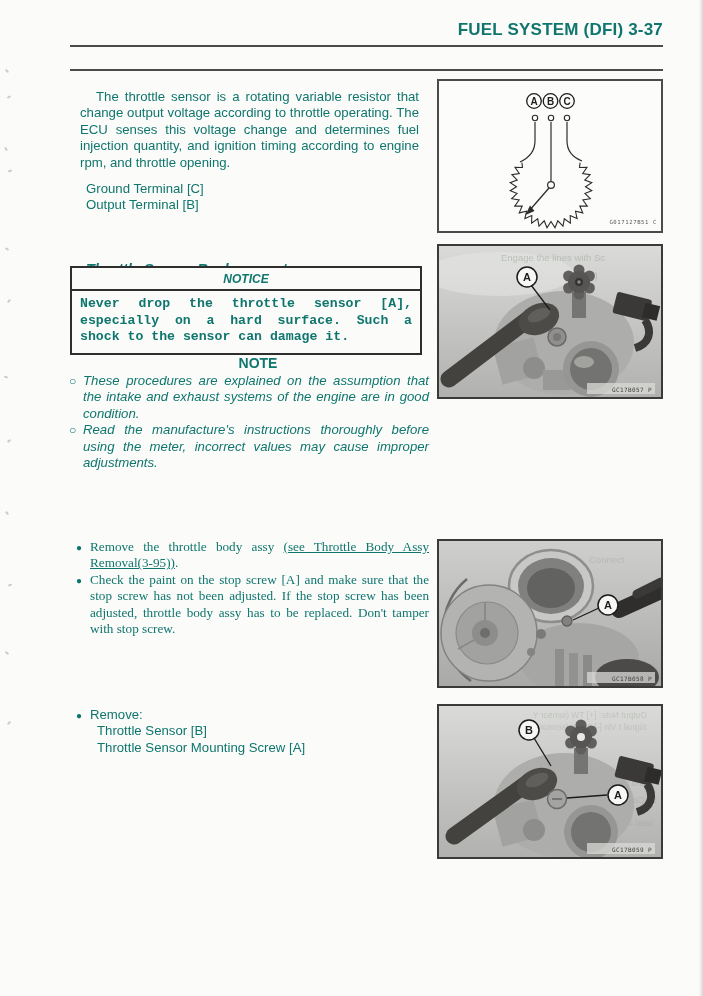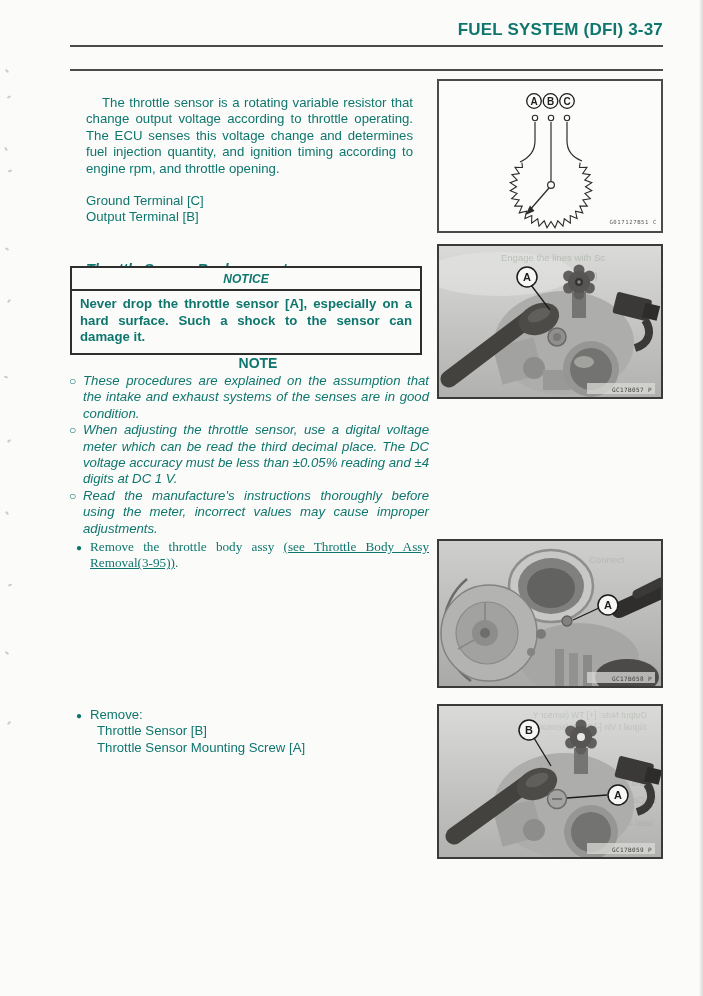--- a/index.html
+++ b/index.html
@@ -9,28 +9,28 @@
         background:linear-gradient(to left,#d8d8d6,rgba(216,216,214,0));pointer-events:none;}
 
   .header-title{position:absolute;top:20px;right:40px;font-size:17px;font-weight:bold;letter-spacing:.2px;}
   .rule{position:absolute;left:70px;width:593px;height:2px;background:#4b4b49;}
   .rule-a{top:45px;}
   .rule-b{top:69px;}
   .section-title{position:absolute;top:49px;left:78px;font-size:16px;font-weight:bold;letter-spacing:.1px;}
 
   .col-left{position:absolute;left:70px;top:0;width:359px;font-size:13.2px;line-height:16.4px;}
   .intro{position:absolute;top:79px;left:0;width:359px;}
-  .intro p{margin:16px;text-align:justify;text-indent:16px;}
+  .intro p{margin:10px;text-align:justify;text-indent:16px;}
   .terminals{padding-left:16px;}
 
   .subheading{position:absolute;top:245px;left:0;margin:16px;font-size:14.5px;font-weight:bold;font-style:italic;}
 
   .notice-box{position:absolute;top:266px;left:0;width:352px;border:2px solid #2e2e2c;background:#fbfbf9;box-sizing:border-box;}
   .notice-title{text-align:center;font-weight:bold;font-style:italic;font-size:12px;padding:3px 0 2px;border-bottom:2px solid #2e2e2c;}
-  .notice-body{font-weight:bold;padding:5px 8px 7px;text-align:justify;line-height:16.4px;}
+  .notice-body{font-weight:bold;padding:5px 8px 7px;text-align:justify;line-height:16.4px;font-family:Liberation Mono, monospace;}
 
   .note-head{position:absolute;top:355px;left:12px;width:352px;text-align:center;font-weight:bold;font-size:14px;}
   .note-list{position:absolute;top:373px;left:0;width:359px;font-style:italic;}
   .note-item{position:relative;padding-left:13px;text-align:justify;}
   .note-item::before{content:"○";position:absolute;left:-1px;top:0;font-style:normal;font-size:12px;}
 
   .steps{position:absolute;top:539px;left:6px;width:353px;font-family:Liberation Serif, serif;}
   .step{position:relative;padding-left:14px;text-align:justify;}
   .step::before{content:"●";position:absolute;left:0;top:1px;font-size:10px;}
   .xref{text-decoration:underline;}
@@ -69,27 +69,27 @@
 
     <h3 class="subheading">Throttle Sensor Replacement</h3>
 
     <div class="notice-box">
       <div class="notice-title">NOTICE</div>
       <div class="notice-body">Never drop the throttle sensor [A], especially on a hard surface. Such a shock to the sensor can damage it.</div>
     </div>
 
     <div class="note-head">NOTE</div>
     <div class="note-list">
-      <div class="note-item">These procedures are explained on the assumption that the intake and exhaust systems of the senses are in good condition.</div>
-      <div class="note-item">When adjusting the throttle sensor, use a digital voltage meter which can be read the third decimal place.  The DC voltage accuracy must be less than ±0.05% reading and ±4 digits at DC 1 V.</div>
+      <div class="note-item">These procedures are explained on the assumption that the intake and exhaust systems of the engine are in good condition.</div>
       <div class="note-item">Read the manufacture's instructions thoroughly before using the meter, incorrect values may cause improper adjustments.</div>
     </div>
 
     <div class="steps">
       <div class="step"><span>Remove the throttle body assy </span><span class="xref">(see Throttle Body Assy Removal(3-95))</span><span>.</span></div>
+      <div class="step">Check the paint on the stop screw [A] and make sure that the stop screw has not been adjusted.  If the stop screw has been adjusted, throttle body assy has to be replaced. Don't tamper with stop screw.</div>
     </div>
 
     <div class="remove-block">
       <div class="step">
         <span>Remove:</span>
         <div class="sub-items">
           <div>Throttle Sensor [B]</div>
           <div>Throttle Sensor Mounting Screw [A]</div>
         </div>
       </div>

